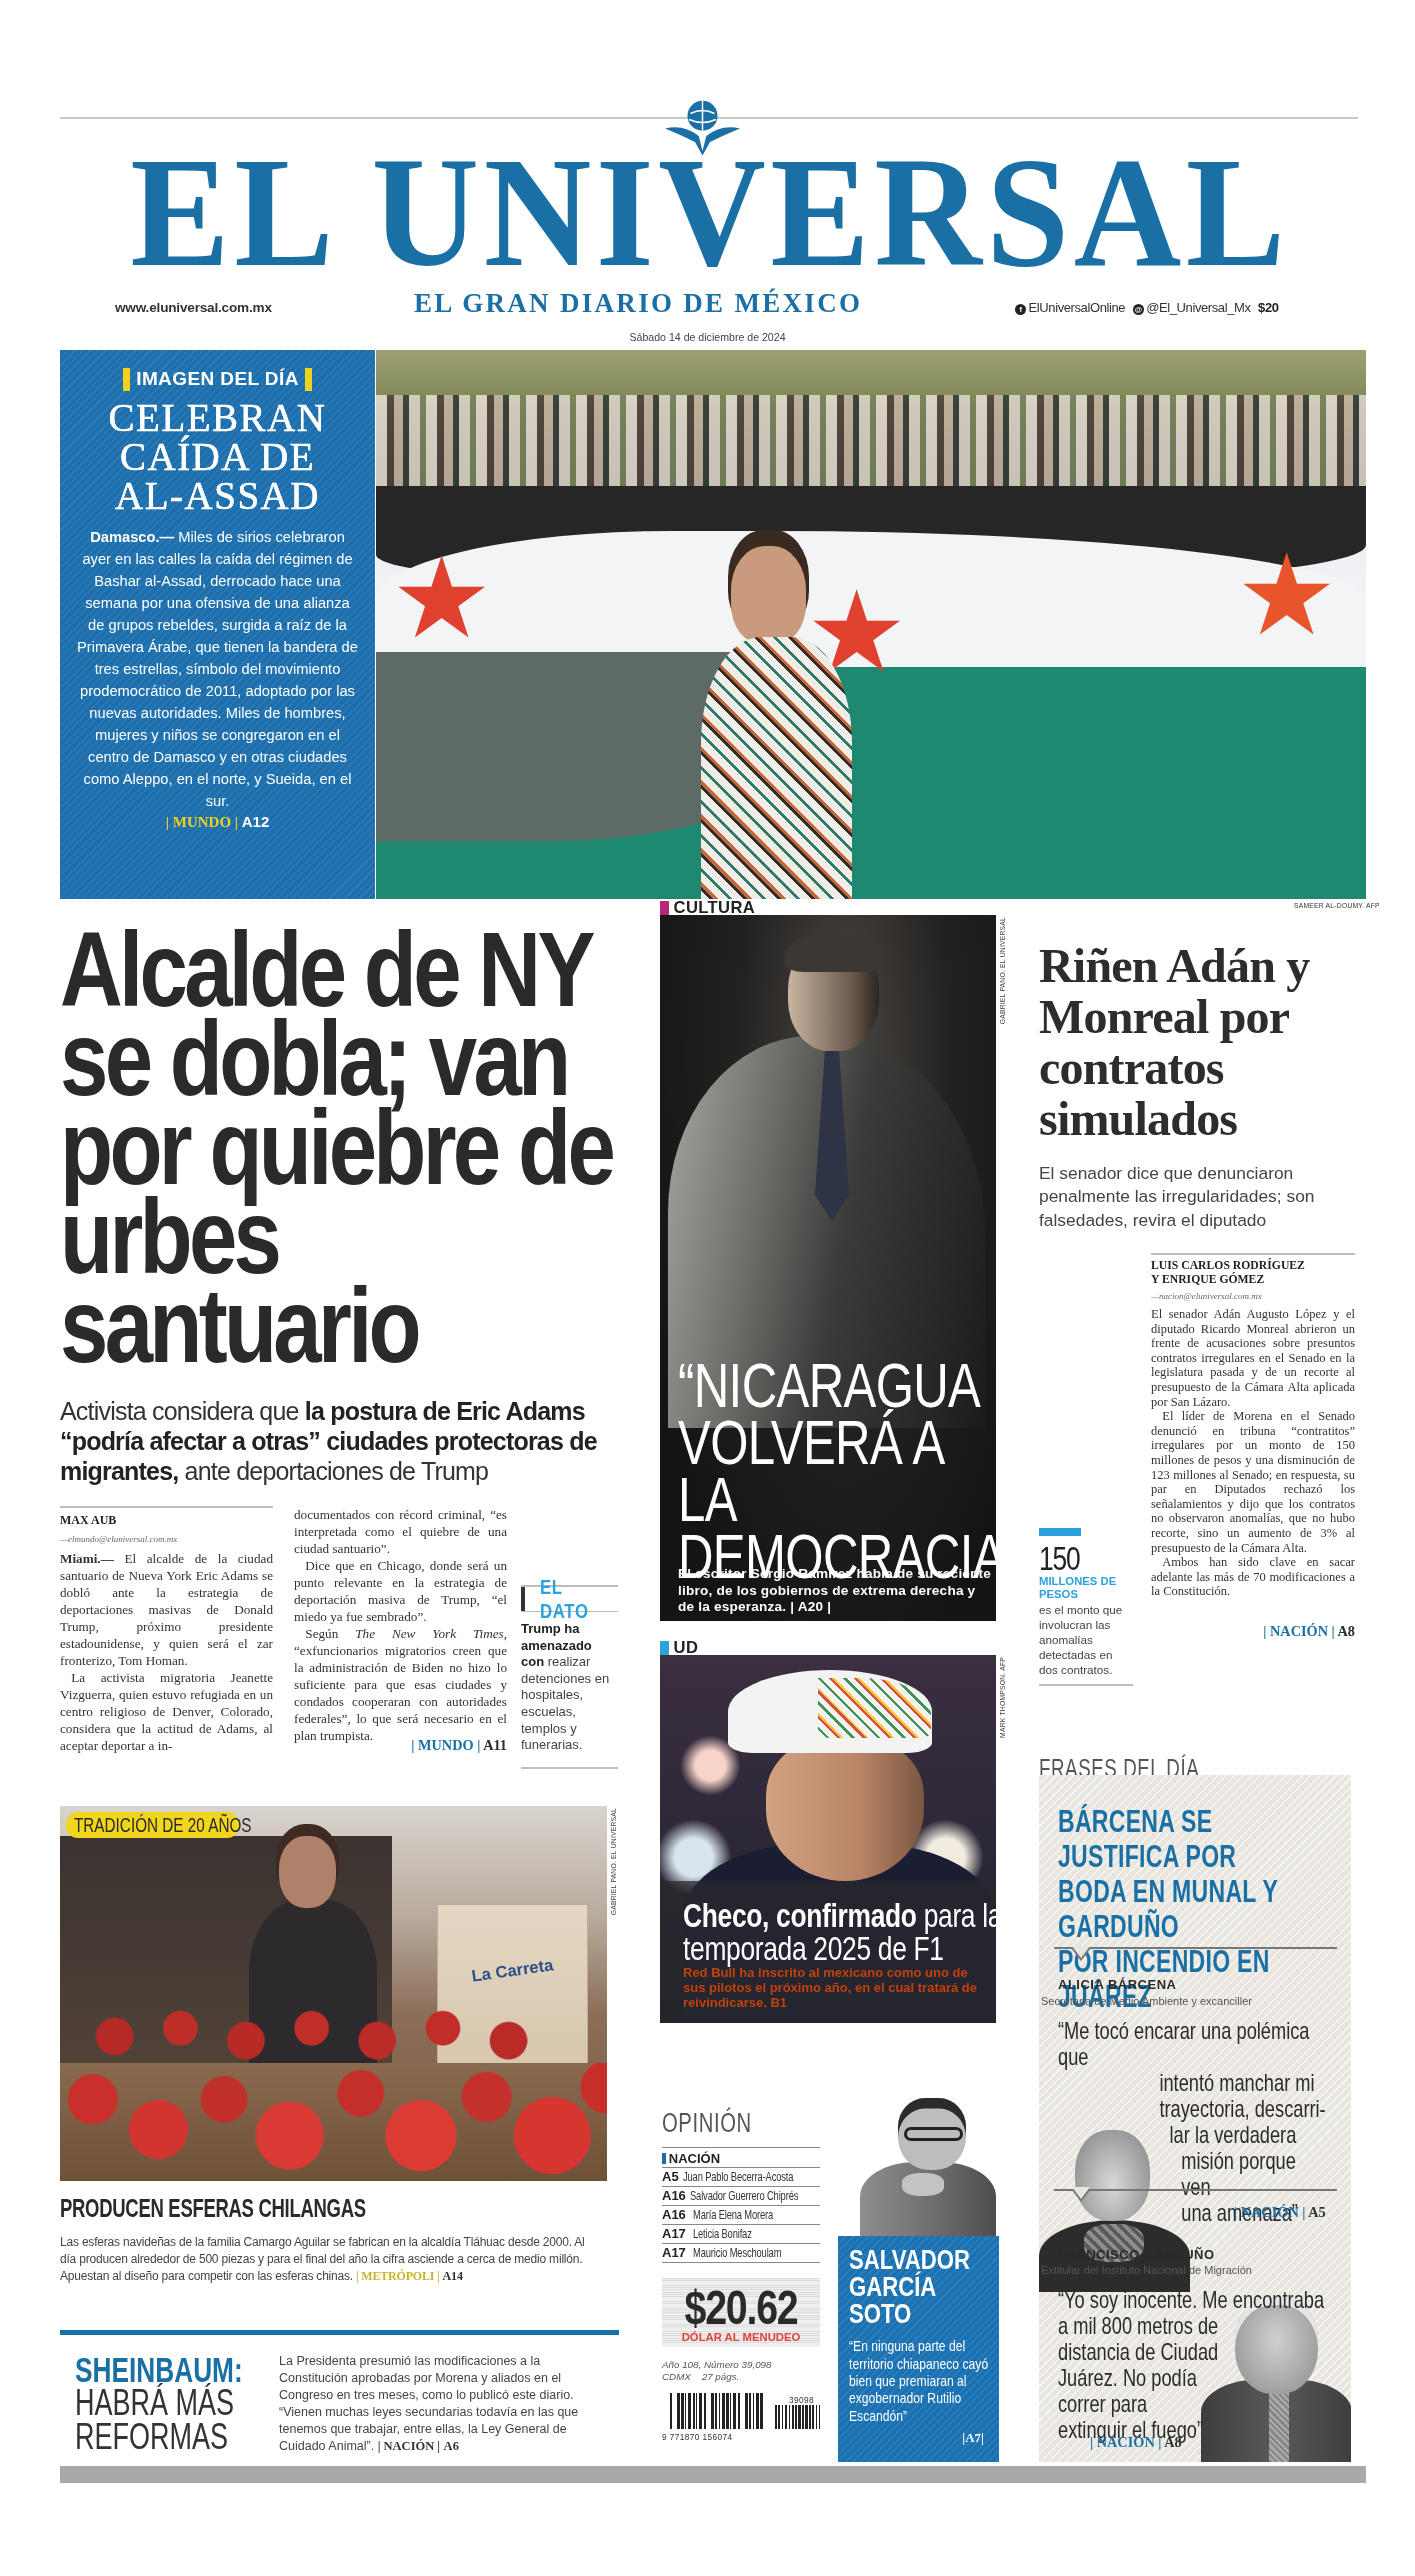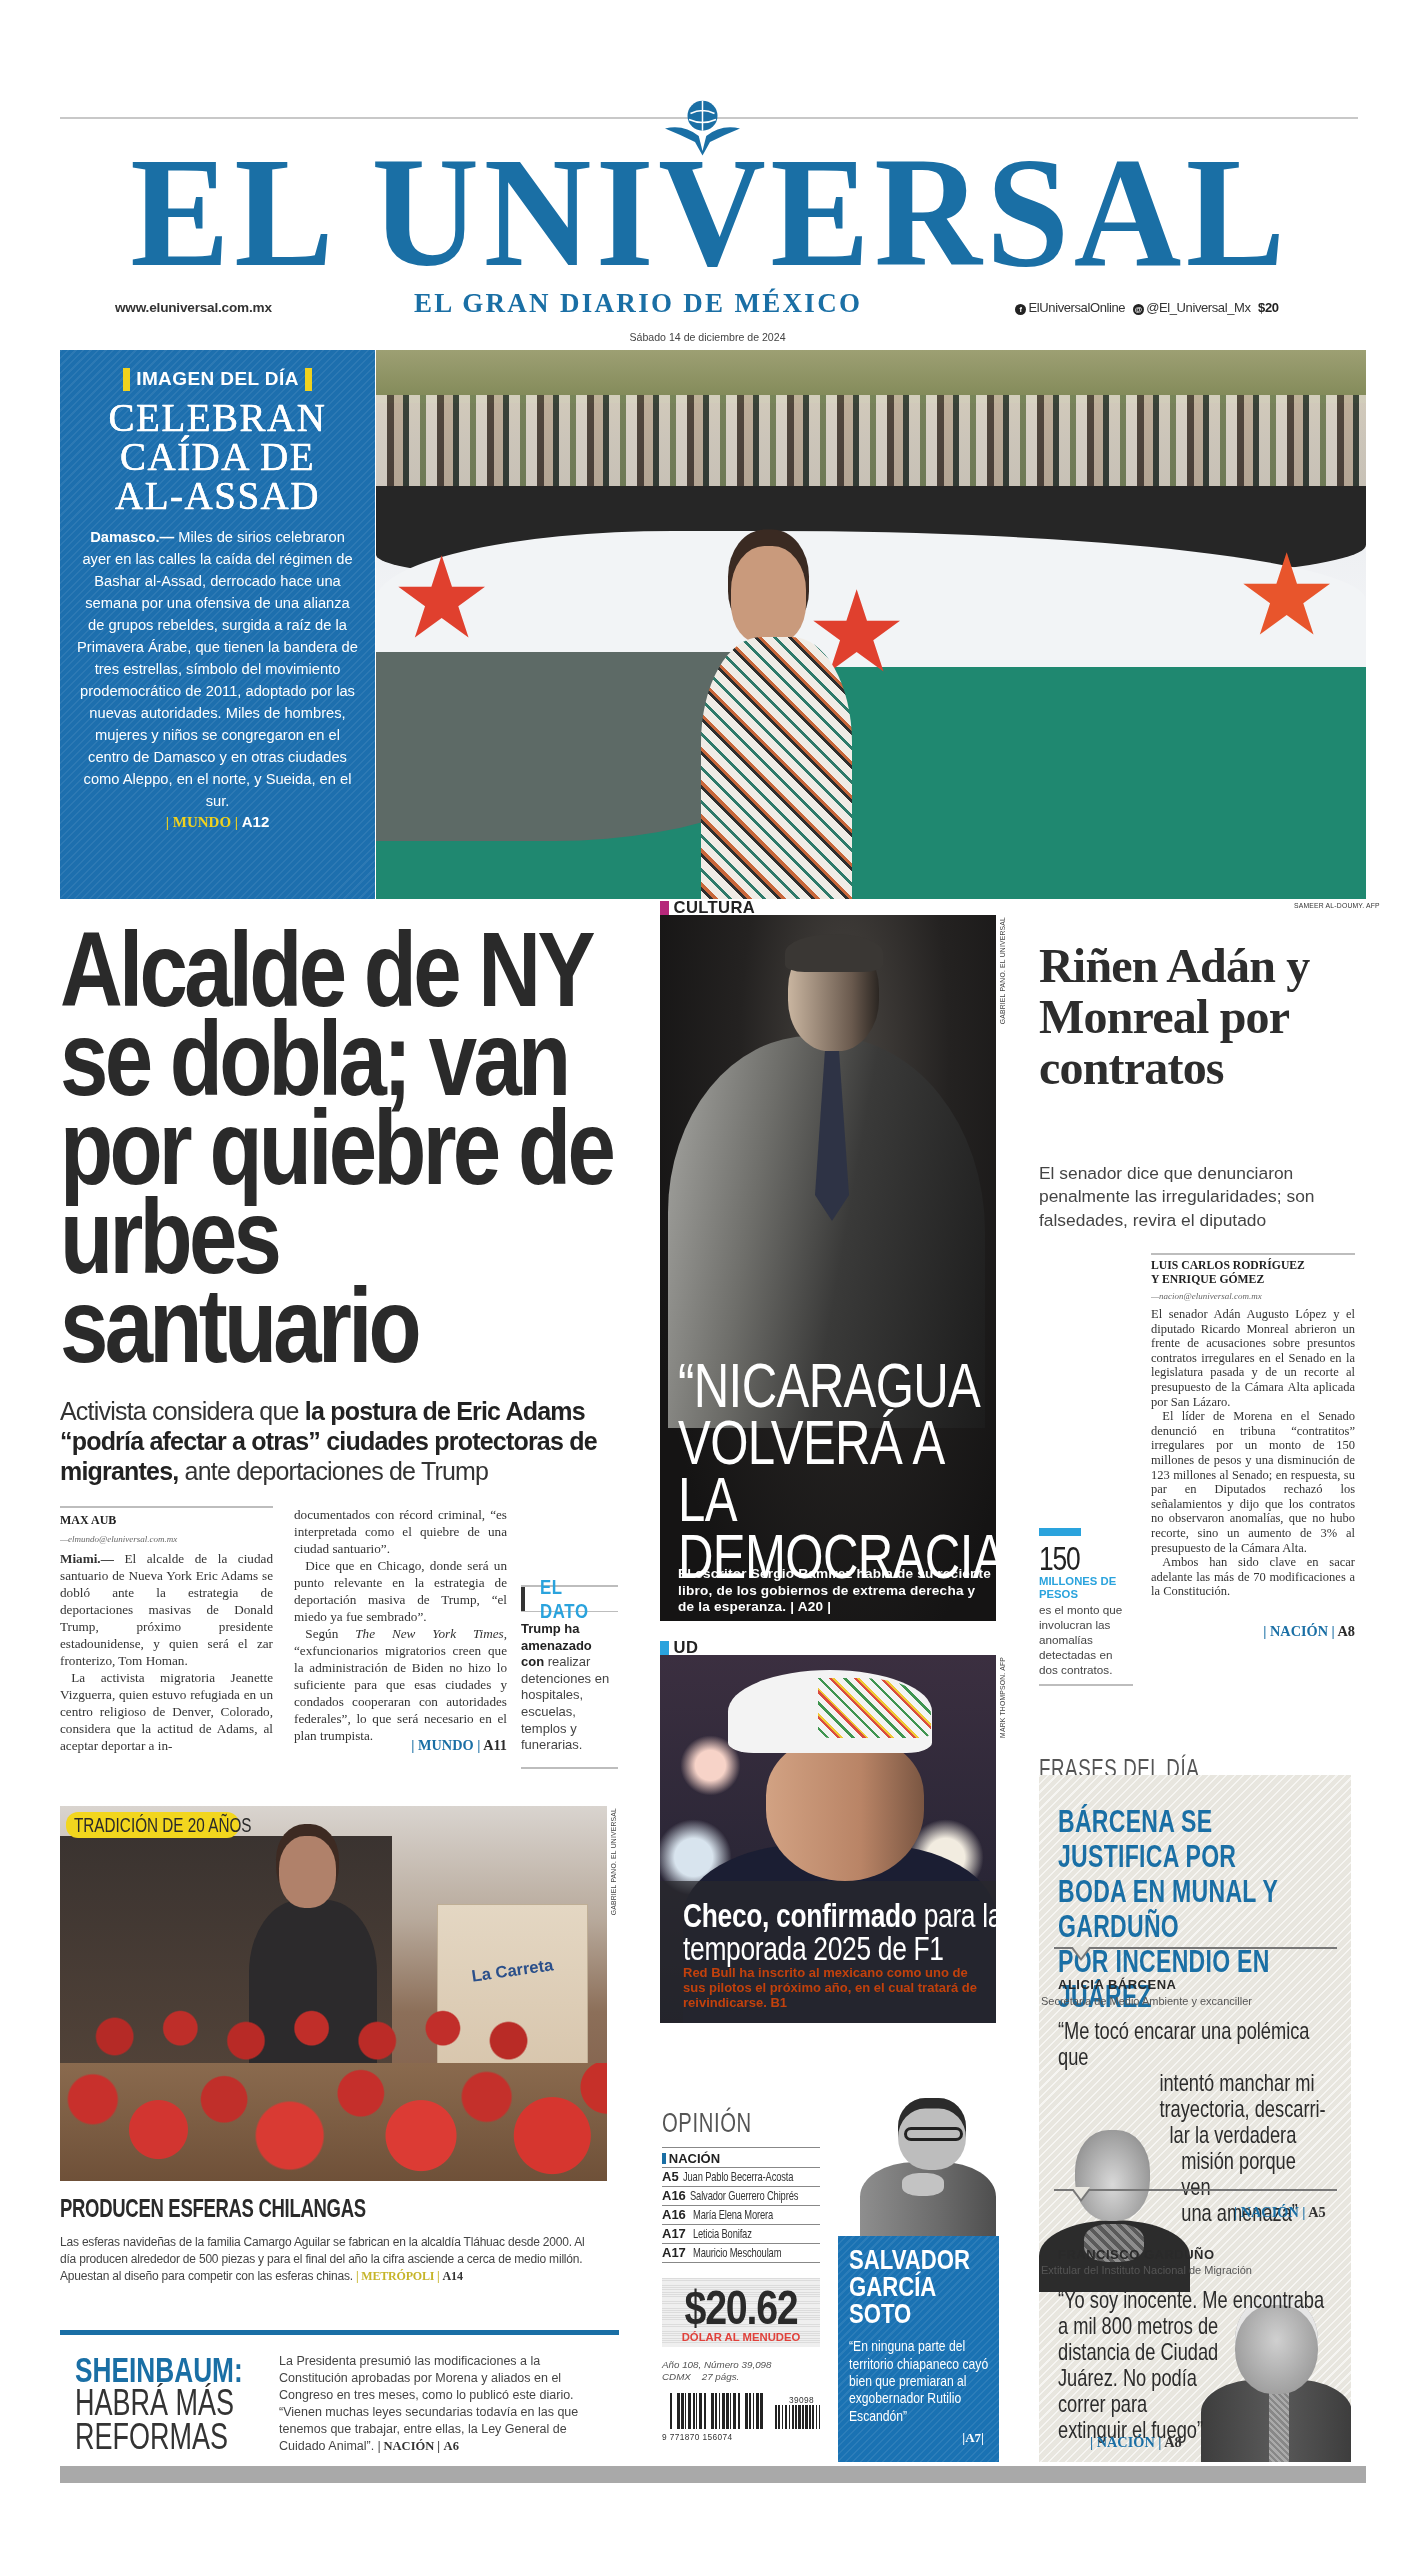--- a/index.html
+++ b/index.html
@@ -272,20 +272,21 @@
   <span>“NICARAGUA</span>
   <span>VOLVERÁ A LA</span>
   <span>DEMOCRACIA”</span>
 </div>
 <div class="abs cultura-deck">El escritor Sergio Ramírez habla de su reciente libro, de los gobiernos de extrema derecha y de la esperanza. | A20 |</div>
 
 <div class="abs right-hl">
   <span>Riñen Adán y</span>
   <span>Monreal por</span>
   <span>contratos</span>
+  <span>simulados</span>
 </div>
 <div class="abs right-deck">El senador dice que denunciaron penalmente las irregularidades; son falsedades, revira el diputado</div>
 <div class="abs col-rule" style="left:1151px;top:1253px;width:204px;"></div>
 <div class="abs byline" style="left:1151px;top:1259px;font-size:11.7px;line-height:14.3px;">
   <div>LUIS CARLOS RODRÍGUEZ</div>
   <div>Y ENRIQUE GÓMEZ</div>
 </div>
 <div class="abs email" style="left:1151px;top:1291px;">—nacion@eluniversal.com.mx</div>
 <div class="abs body-serif" style="left:1151px;top:1307px;width:204px;font-size:12.5px;line-height:14.6px;">
   <p class="first">El senador Adán Augusto López y el diputado Ricardo Monreal abrieron un frente de acusaciones sobre presuntos contratos irregulares en el Senado en la legislatura pasada y de un recorte al presupuesto de la Cámara Alta aplicada por San Lázaro.</p>

